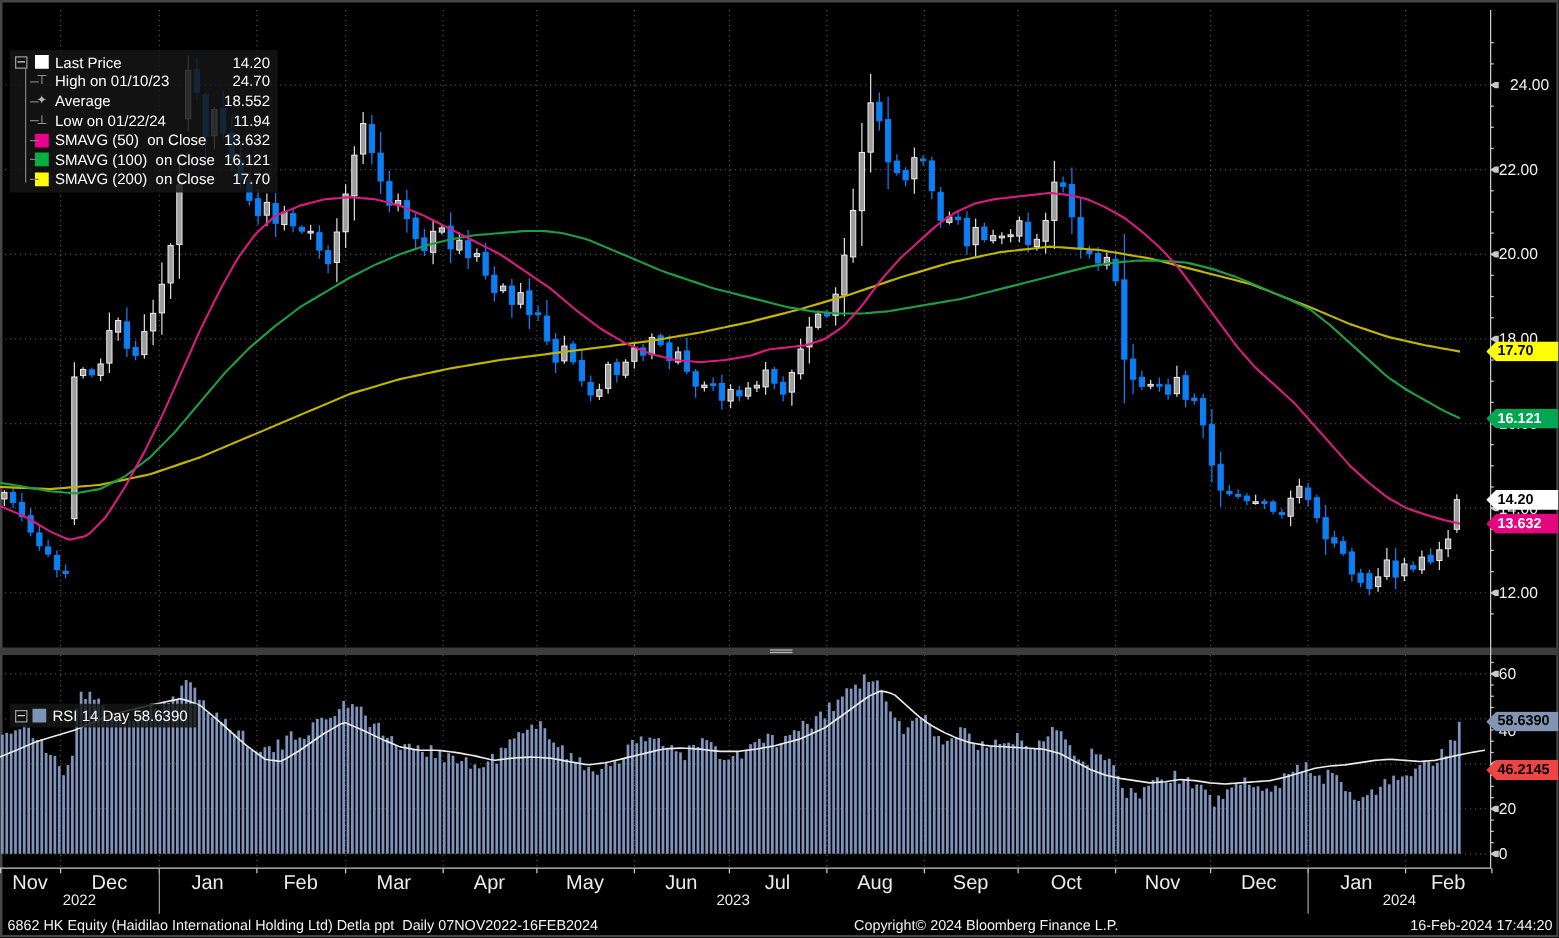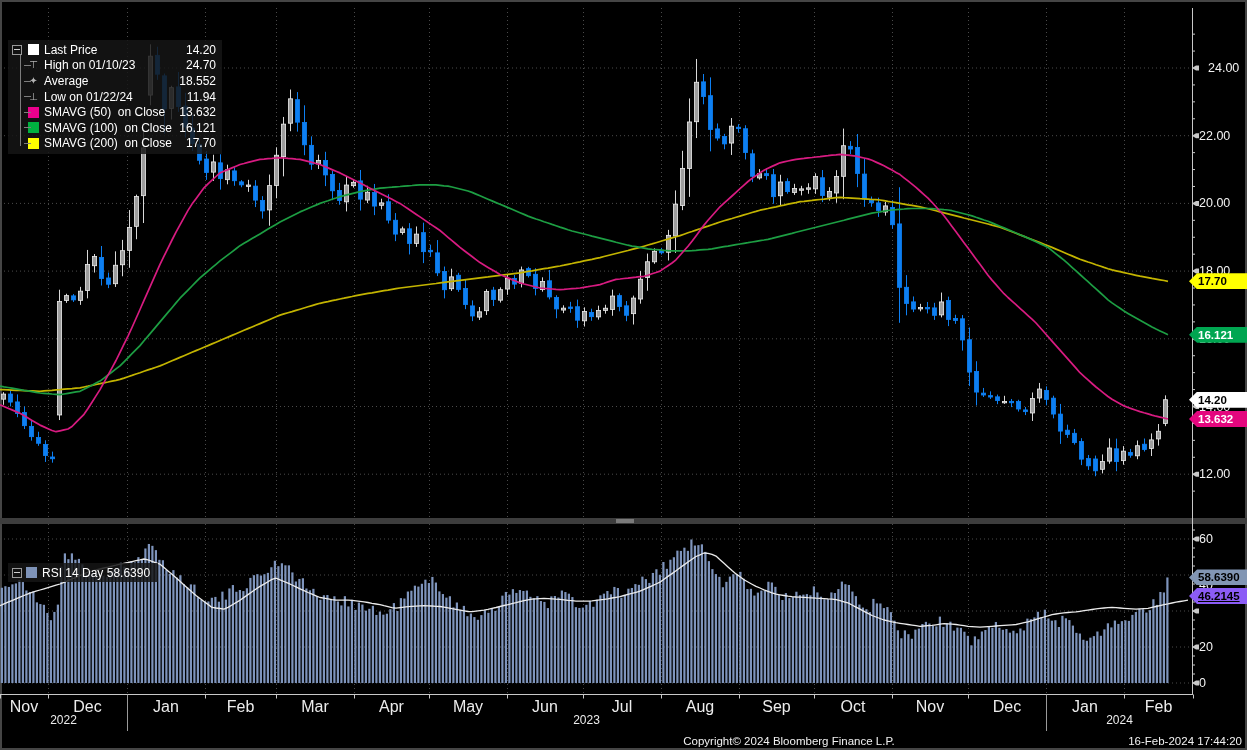--- a/index.html
+++ b/index.html
@@ -848,21 +848,21 @@
       <span class="axis-label" style="top: 539px;">60</span>
       <span class="axis-label" style="top: 575px;">60</span>
       <span class="axis-label" style="top: 585px;">40</span>
       <span class="axis-label" style="top: 647px;">20</span>
       <span class="axis-label" style="top: 683px;">0</span>
       <span class="tag" style="top: 281.255px; background: rgb(255, 255, 0); color: rgb(0, 0, 0);">17.70</span>
       <span class="tag" style="top: 334.704px; background: rgb(0, 166, 81); color: rgb(255, 255, 255);">16.121</span>
       <span class="tag" style="top: 399.73px; background: rgb(255, 255, 255); color: rgb(0, 0, 0);">14.20</span>
       <span class="tag" style="top: 418.957px; background: rgb(228, 6, 126); color: rgb(255, 255, 255);">13.632</span>
       <span class="tag" style="top: 577.45px; background: rgb(130, 150, 180); color: rgb(0, 0, 0);">58.6390</span>
-      <span class="tag" style="top: 596px; background: #8b5cf6; color: rgb(0, 0, 0); text-decoration: underline;">46.2145</span>
+      <span class="tag" style="top: 616px; background: #ef4444; color: rgb(0, 0, 0);">46.2145</span>
       <span class="monthlbl" style="left: 24px;">Nov</span>
       <span class="monthlbl" style="left: 87.5px;">Dec</span>
       <span class="monthlbl" style="left: 166px;">Jan</span>
       <span class="monthlbl" style="left: 240.5px;">Feb</span>
       <span class="monthlbl" style="left: 315px;">Mar</span>
       <span class="monthlbl" style="left: 391.5px;">Apr</span>
       <span class="monthlbl" style="left: 468px;">May</span>
       <span class="monthlbl" style="left: 545px;">Jun</span>
       <span class="monthlbl" style="left: 622px;">Jul</span>
       <span class="monthlbl" style="left: 700px;">Aug</span>
@@ -872,15 +872,16 @@
       <span class="monthlbl" style="left: 1007px;">Dec</span>
       <span class="monthlbl" style="left: 1085px;">Jan</span>
       <span class="monthlbl" style="left: 1158.5px;">Feb</span>
       <span class="yearlbl" style="left: 63.5px;">2022</span>
       <span class="yearlbl" style="left: 586.5px;">2023</span>
       <span class="yearlbl" style="left: 1119.5px;">2024</span>
     </div>
 
   <div id="panel-resize-handle"></div>
 
+  <span class="footer-text" style="left:6px;">6862 HK Equity (Haidilao International Holding Ltd) Detla ppt  Daily 07NOV2022-16FEB2024</span>
   <span class="footer-text" style="left:789px;transform:translateX(-50%);">Copyright© 2024 Bloomberg Finance L.P.</span>
   <span class="footer-text" style="right:5px;">16-Feb-2024 17:44:20</span>
 </div>
 
 </body></html>

